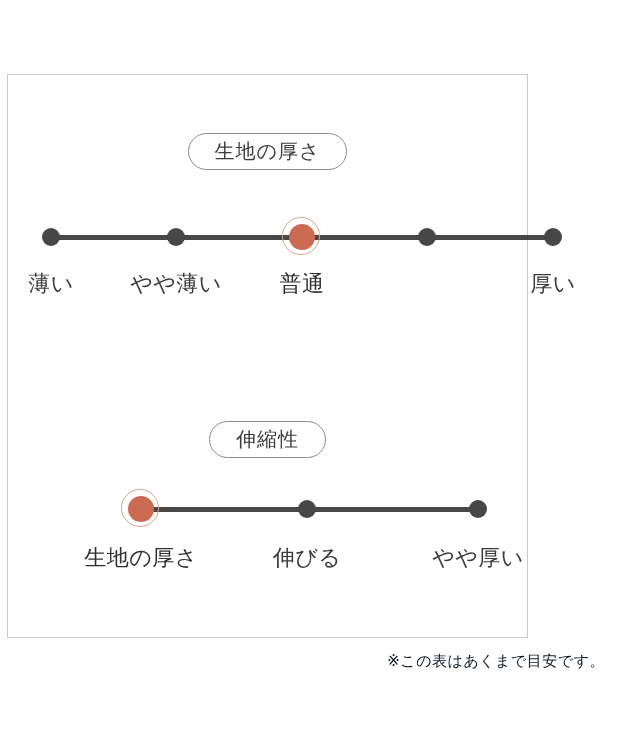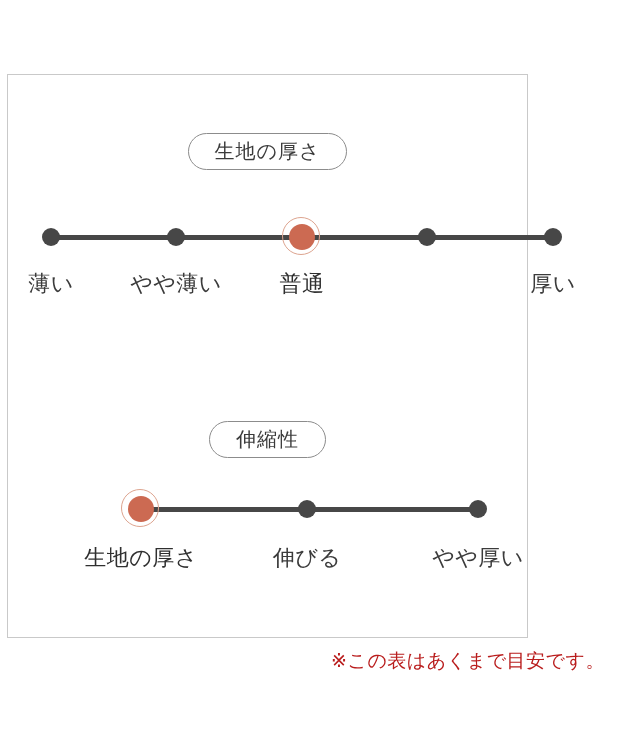--- a/index.html
+++ b/index.html
@@ -111,23 +111,23 @@
   .tick-label.selected {
     font-weight: normal;
     color: #2f2f2f;
   }
 
   
   #footnote {
     position: absolute;
     right: 20px;
     top: 648px;
-    font-size: 19px;
+    font-size: 15px;
     line-height: 26px;
-    color: #b91c1c;
+    color: #0f172a;
     letter-spacing: 0.5px;
     white-space: nowrap;
   }
 </style>
 </head>
 <body>
 
 <div id="fabric-spec-card">
 
   <div class="pill-wrap" style="top:58px;">

